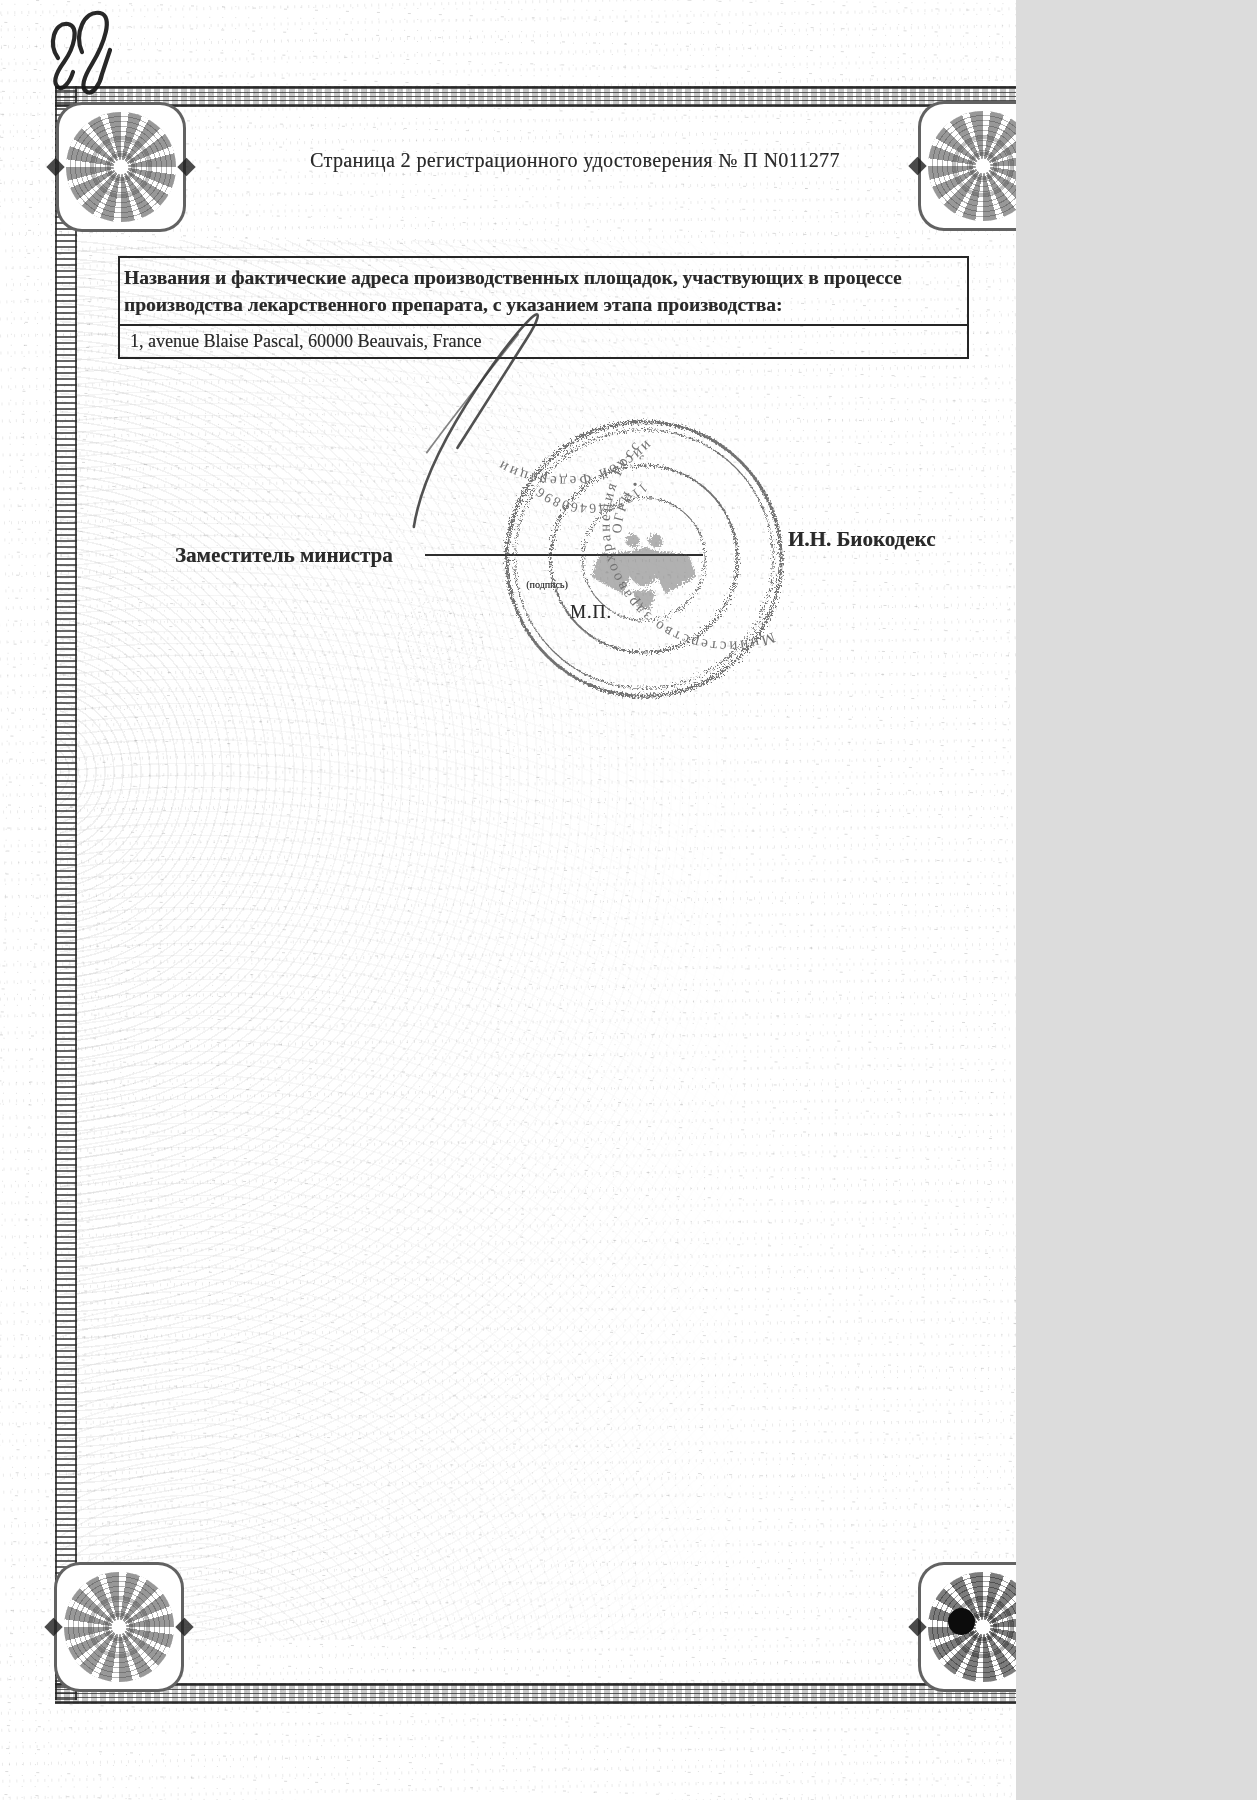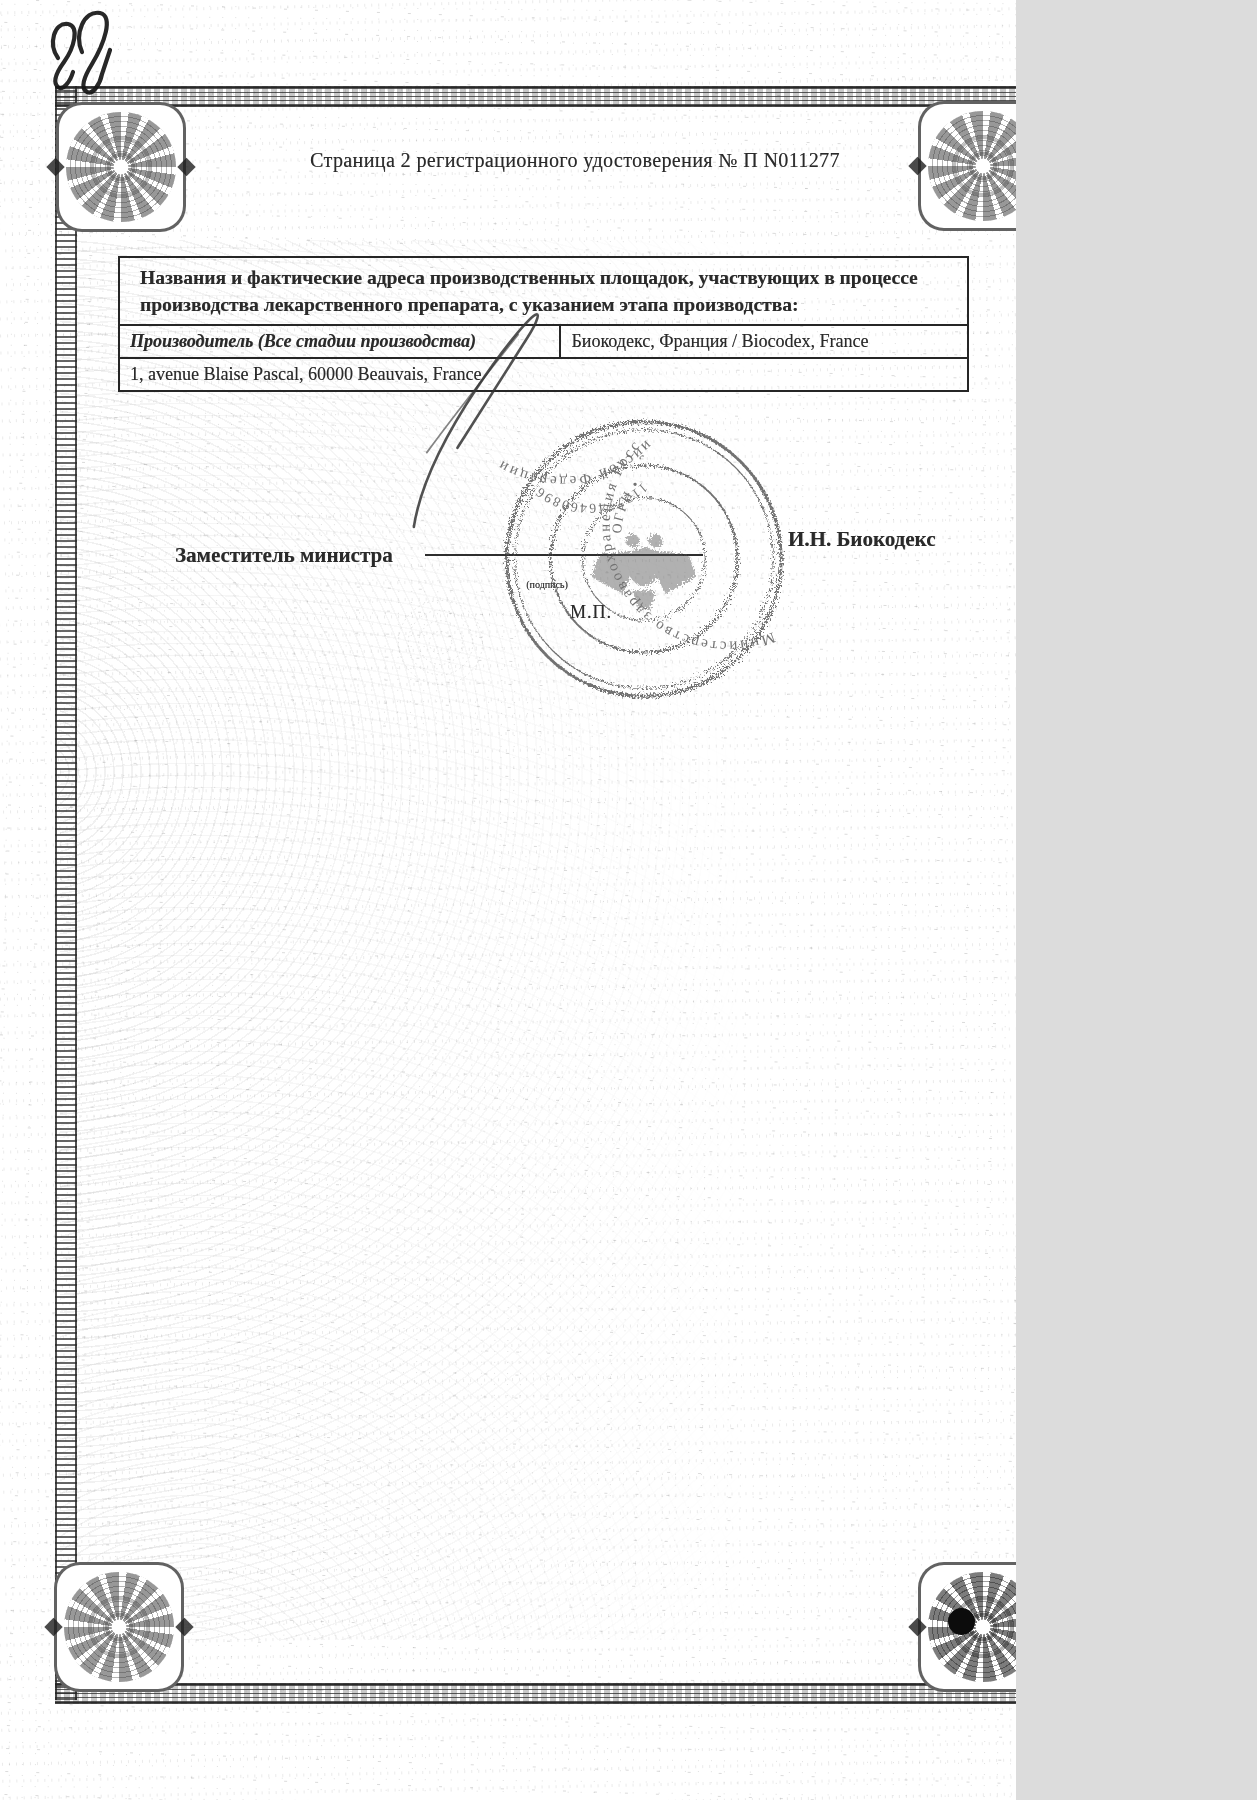--- a/index.html
+++ b/index.html
@@ -56,21 +56,21 @@
   .medallion.dark .rosette{opacity:1;filter:blur(.2px) contrast(1.2);}
   .punch-dot{position:absolute;left:948px;top:1608px;width:27px;height:27px;border-radius:50%;
     background:#0c0c0c;filter:blur(.4px);}
   
   .ink{text-shadow:.3px .3px .6px rgba(25,25,25,.45);}
   .page-header{position:absolute;left:150px;top:149px;width:850px;text-align:center;
     font-size:20px;letter-spacing:.4px;}
   .prod-table{position:absolute;left:118px;top:256px;width:851px;border-collapse:collapse;
     border:2px solid #262626;background:transparent;}
   .prod-table td{border:2px solid #262626;vertical-align:top;padding:5px 10px;font-size:18px;}
-  .prod-table .th{font-weight:bold;font-size:19.5px;line-height:27px;padding:6px 20px;}
+  .prod-table .th{font-weight:bold;font-size:19.5px;line-height:27px;padding:6px 4px;}
   .prod-table .label-cell{width:52%;font-style:italic;font-weight:bold;}
   .sig-title{position:absolute;left:175px;top:527px;font-size:21px;font-weight:bold;margin-top:16px;}
   .sig-name{position:absolute;left:788px;top:527px;font-size:21px;font-weight:bold;}
   .sig-line{position:absolute;left:425px;top:554px;width:278px;height:2px;background:#2e2e2e;}
   .sig-caption{position:absolute;left:408px;top:559px;width:278px;text-align:center;font-size:10px;margin-top:20px;}
   .mp-mark{position:absolute;left:570px;top:585px;font-size:18px;letter-spacing:1px;margin-top:17px;}
   
   .stamp{position:absolute;left:498px;top:413px;width:292px;height:292px;opacity:.8;
     color:var(--color-stamp,#4f4f4f);filter:blur(.25px);pointer-events:none;}
   .overlay-svg{position:absolute;inset:0;pointer-events:none;}
@@ -111,24 +111,20 @@
       <path d="M62,52 C54,34 64,10 80,13 C94,16 84,44 72,64 C64,77 60,88 67,92 C73,95 80,84 82,74 L90,50"></path>
     </g>
   </svg>
 
   <div class="page-header ink">Страница 2 регистрационного удостоверения № П N011277</div>
 
   <table class="prod-table ink">
     <tbody>
       <tr>
         <td class="th" colspan="2">Названия и фактические адреса производственных площадок, участвующих в процессе производства лекарственного препарата, с указанием этапа производства:</td>
-      </tr>
-      <tr>
-        <td class="label-cell">Производитель (Все стадии производства)</td>
-        <td>Биокодекс, Франция / Biocodex, France</td>
       </tr>
       <tr>
         <td colspan="2">1, avenue Blaise Pascal, 60000 Beauvais, France</td>
       </tr>
     </tbody>
   </table>
 
   <div class="sig-title ink">Заместитель министра</div>
   <div class="sig-line"></div>
   <div class="sig-caption ink">(подпись)</div>

